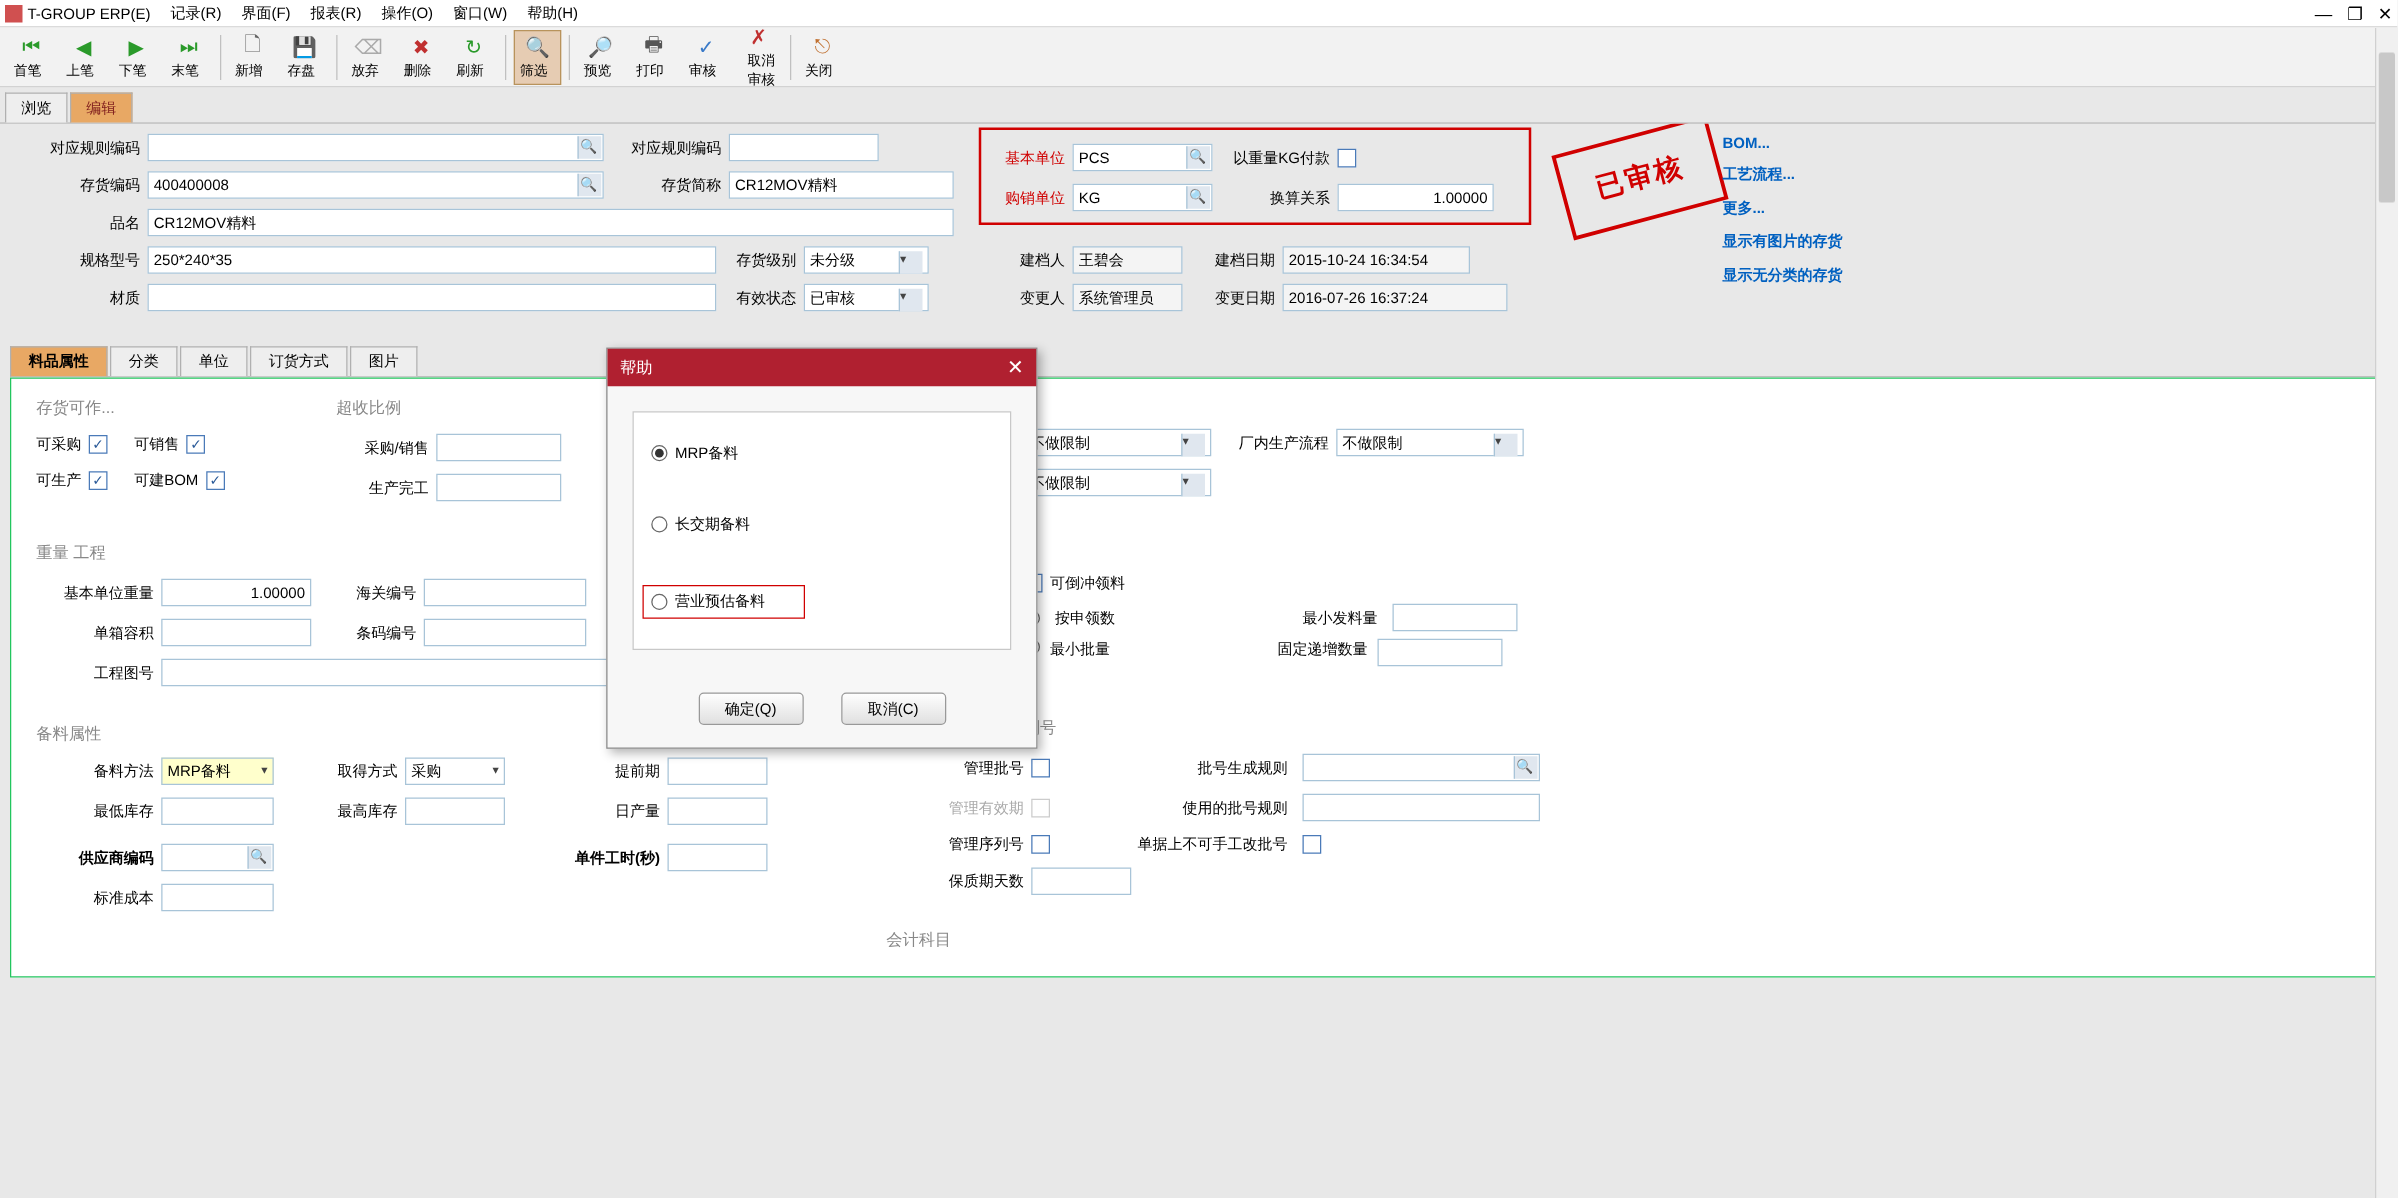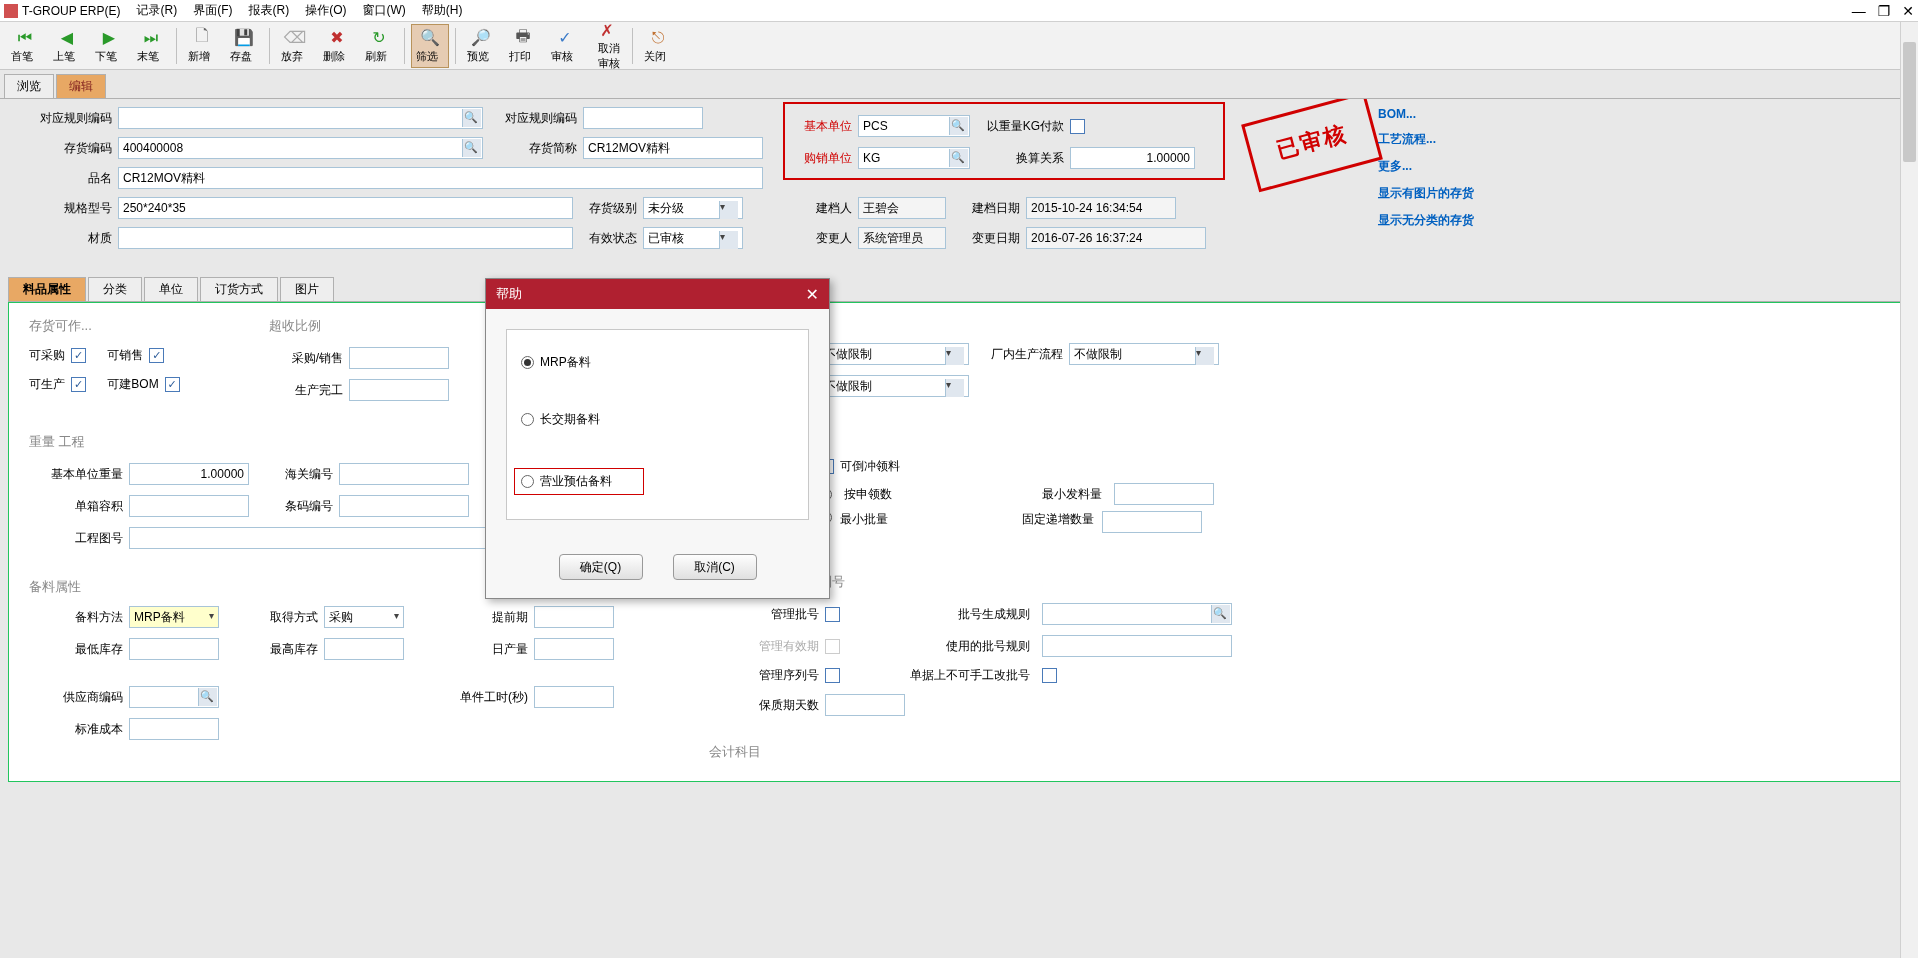--- a/index.html
+++ b/index.html
@@ -369,21 +369,21 @@
         <span class="small-fld" style="width:80px"></span>
       </div>
       <div style="margin-top:10px;display:flex;align-items:center;">
         <span class="lbl" style="width:100px">最低库存</span>
         <span class="small-fld" style="width:90px"></span>
         <span class="lbl" style="width:105px">最高库存</span>
         <span class="small-fld" style="width:80px"></span>
         <span class="lbl" style="width:130px">日产量</span>
         <span class="small-fld" style="width:80px"></span>
       </div>
-      <div style="margin-top:26px;display:flex;align-items:center;">
+      <div style="margin-top:15px;display:flex;align-items:center;font-weight:bold;">
         <span class="lbl" style="width:100px">供应商编码</span>
         <span class="small-fld lookup" style="width:90px">
             <span class="mag">🔍</span>
           </span>
         <span style="width:185px"></span>
         <span class="lbl" style="width:130px">单件工时(秒)</span>
         <span class="small-fld" style="width:80px"></span>
       </div>
       <div style="margin-top:10px;display:flex;align-items:center;">
         <span class="lbl" style="width:100px">标准成本</span>

